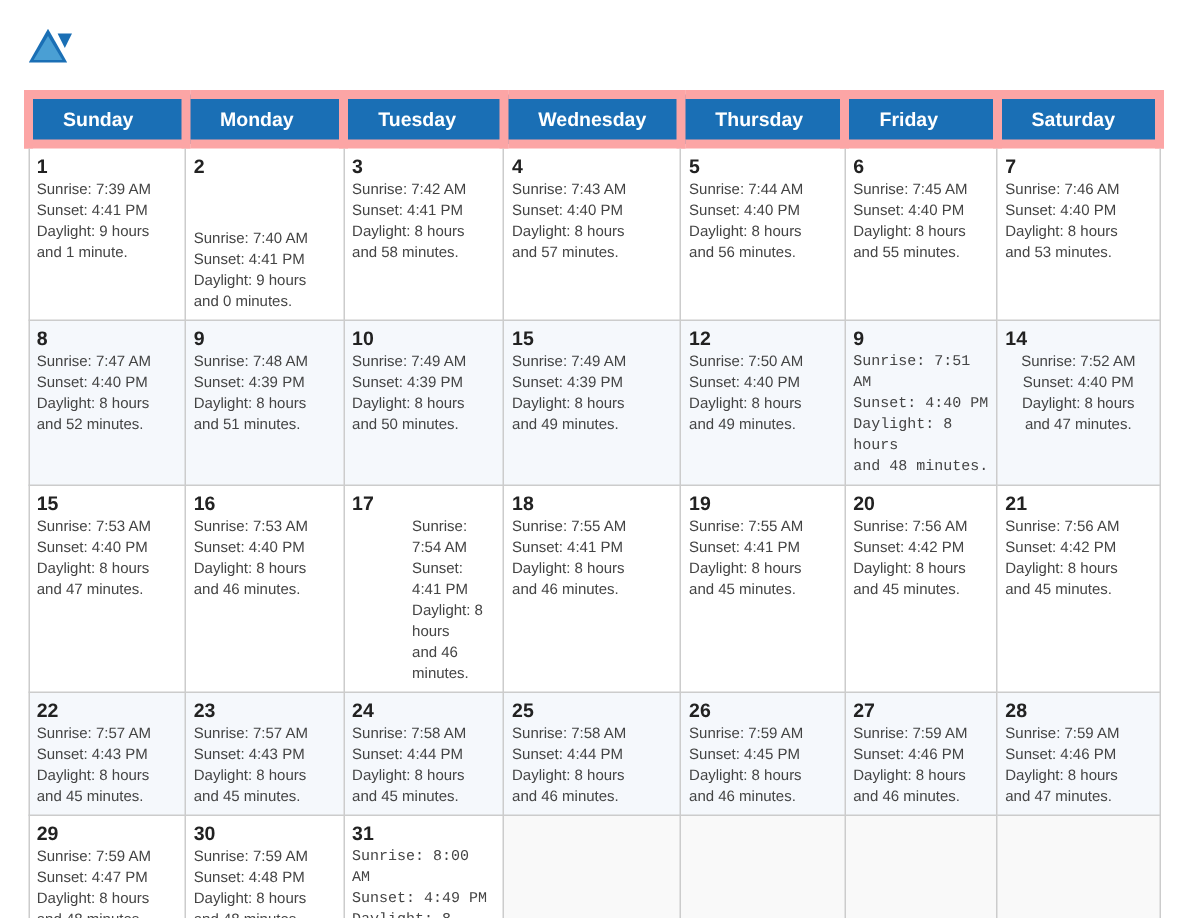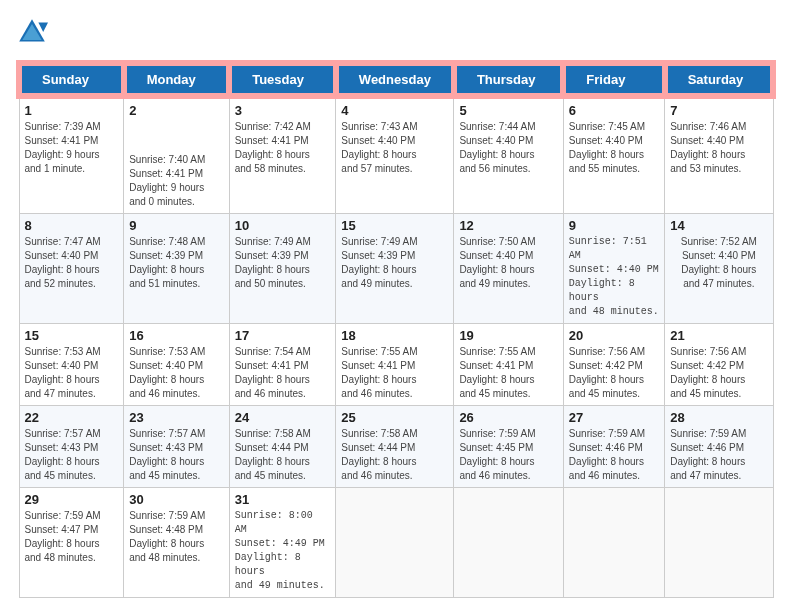--- a/index.html
+++ b/index.html
@@ -231,21 +231,21 @@
         </td>
         <td>
           <span class="day-num">16</span>
           <div class="day-info" style="white-space: pre-line;">Sunrise: 7:53 AM
 Sunset: 4:40 PM
 Daylight: 8 hours
 and 46 minutes.</div>
         </td>
         <td>
           <span class="day-num">17</span>
-          <div class="day-info" style="white-space: pre-line;">Sunrise: 7:54 AM
+          <div class="day-info" style="white-space: pre-line; margin-left: 40px;">Sunrise: 7:54 AM
 Sunset: 4:41 PM
 Daylight: 8 hours
 and 46 minutes.</div>
         </td>
         <td>
           <span class="day-num">18</span>
           <div class="day-info" style="white-space: pre-line;">Sunrise: 7:55 AM
 Sunset: 4:41 PM
 Daylight: 8 hours
 and 46 minutes.</div>

